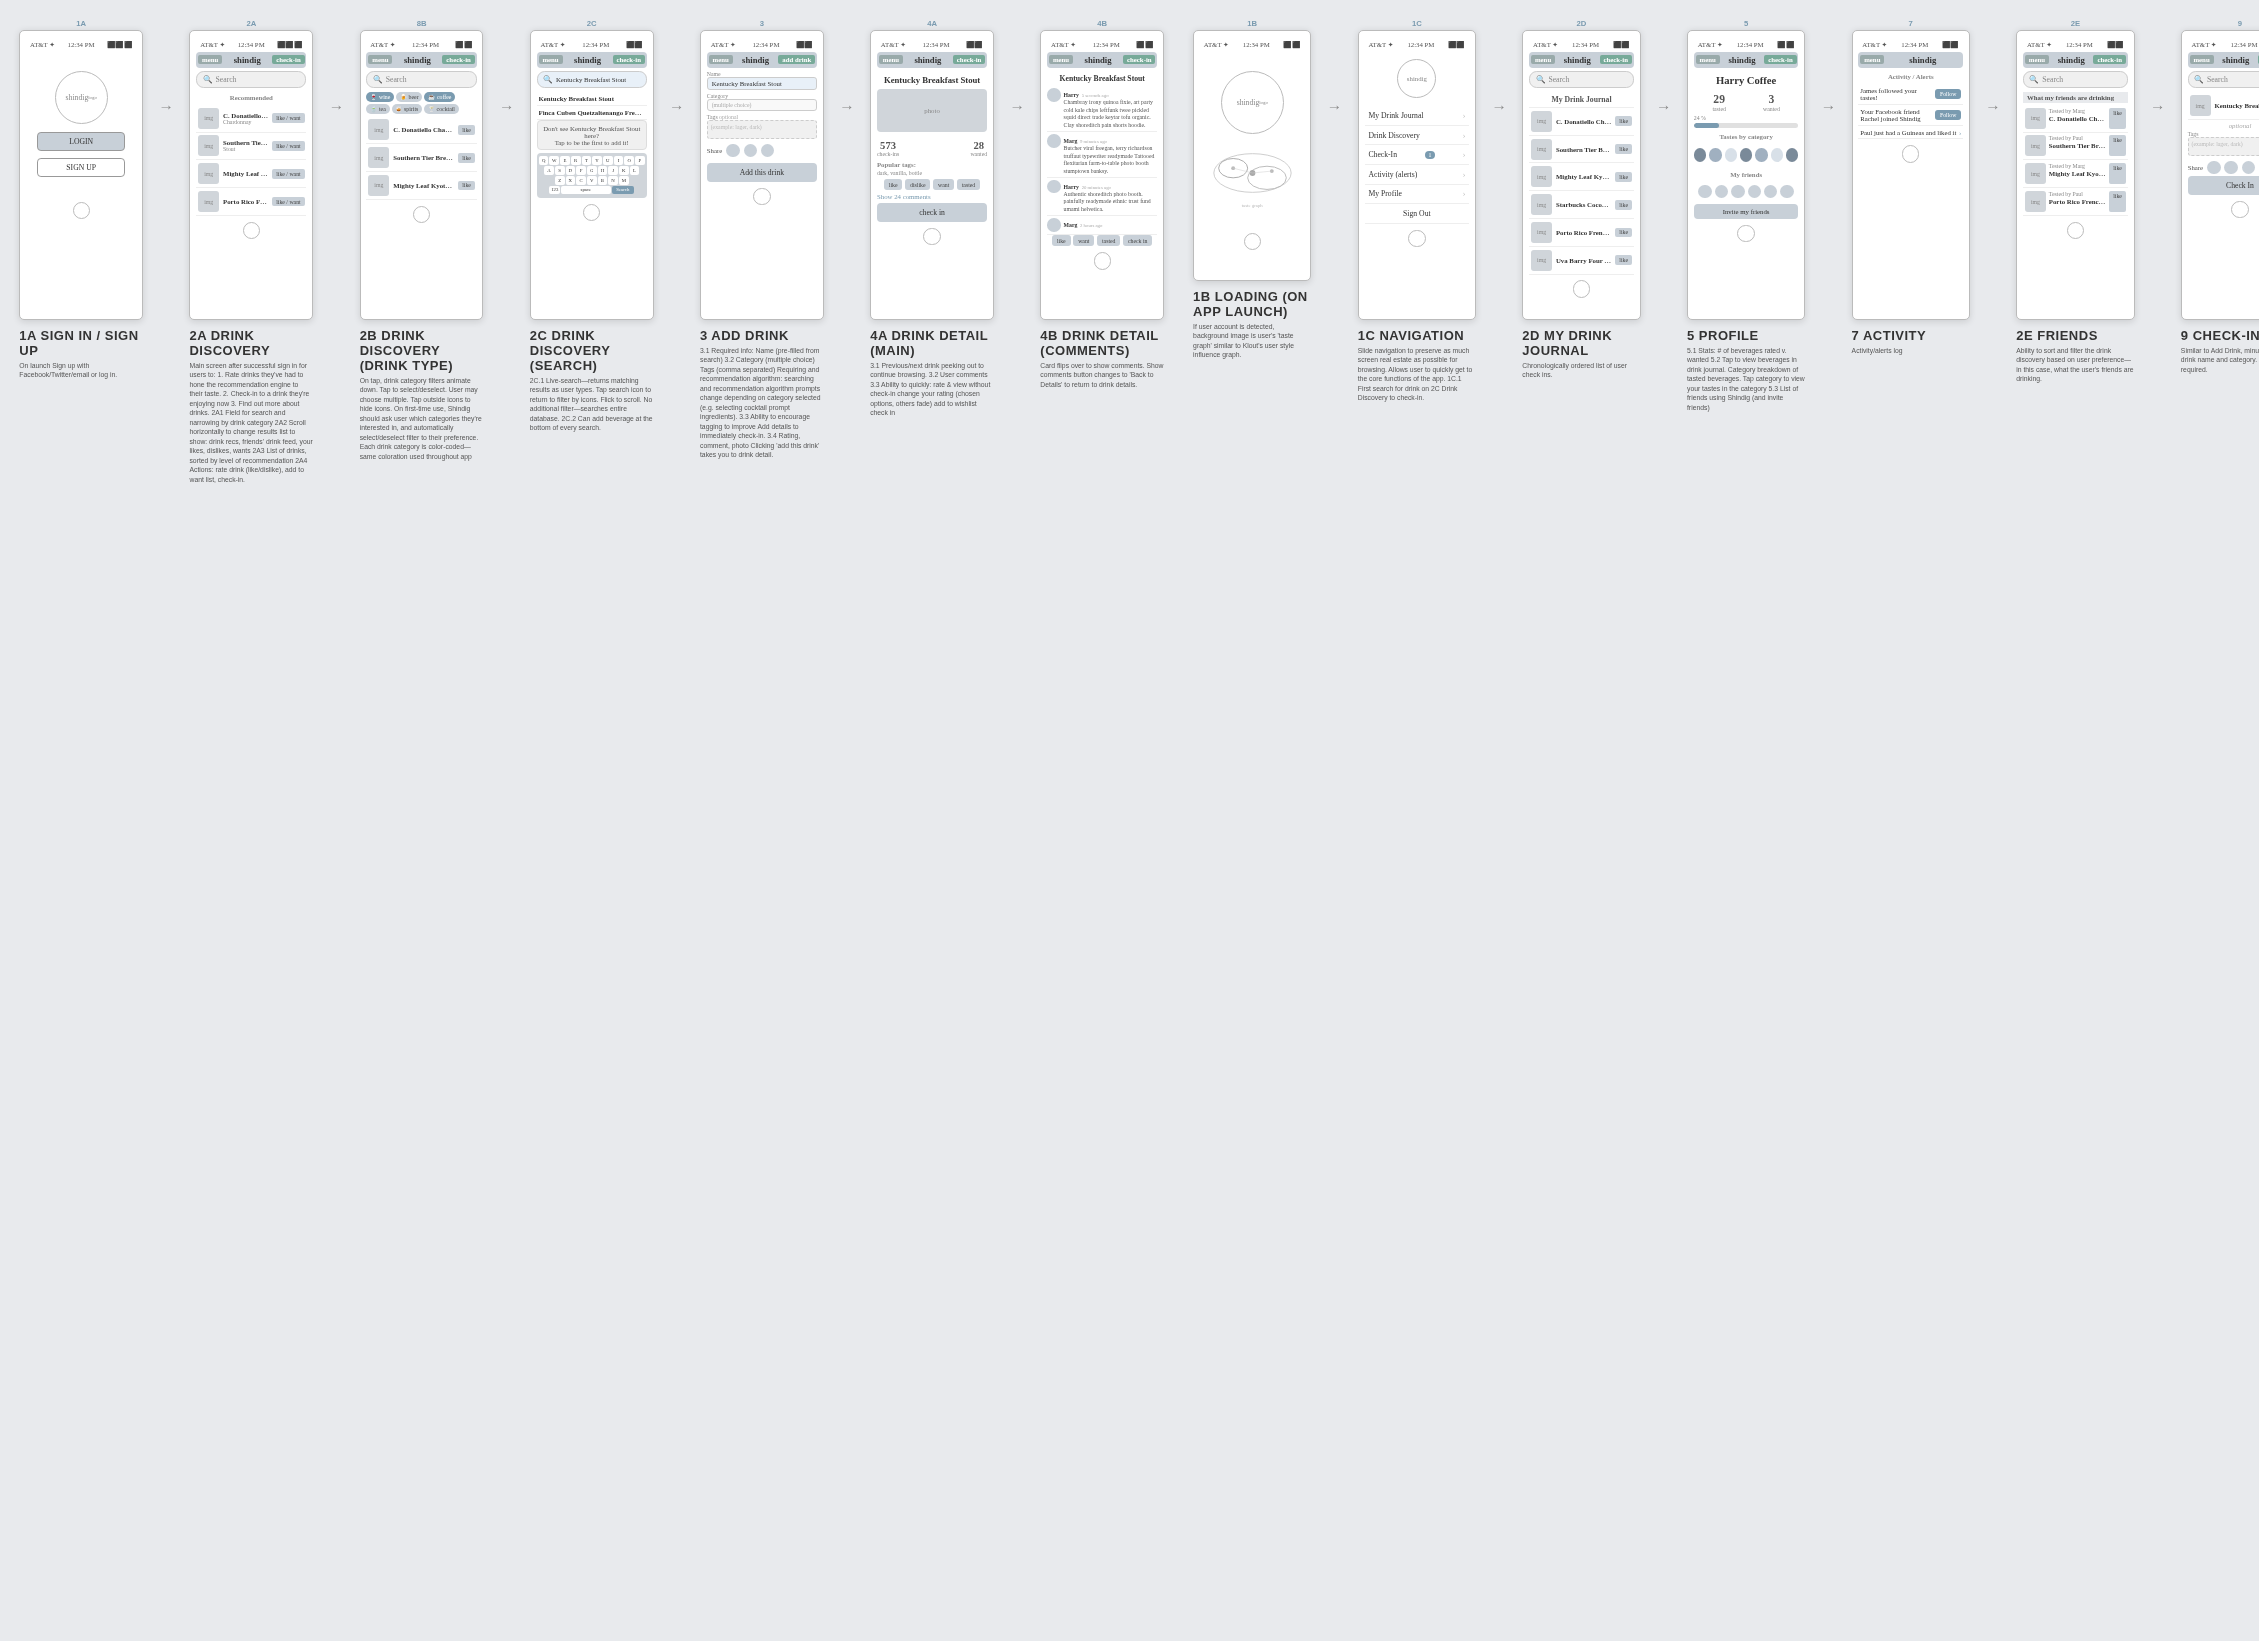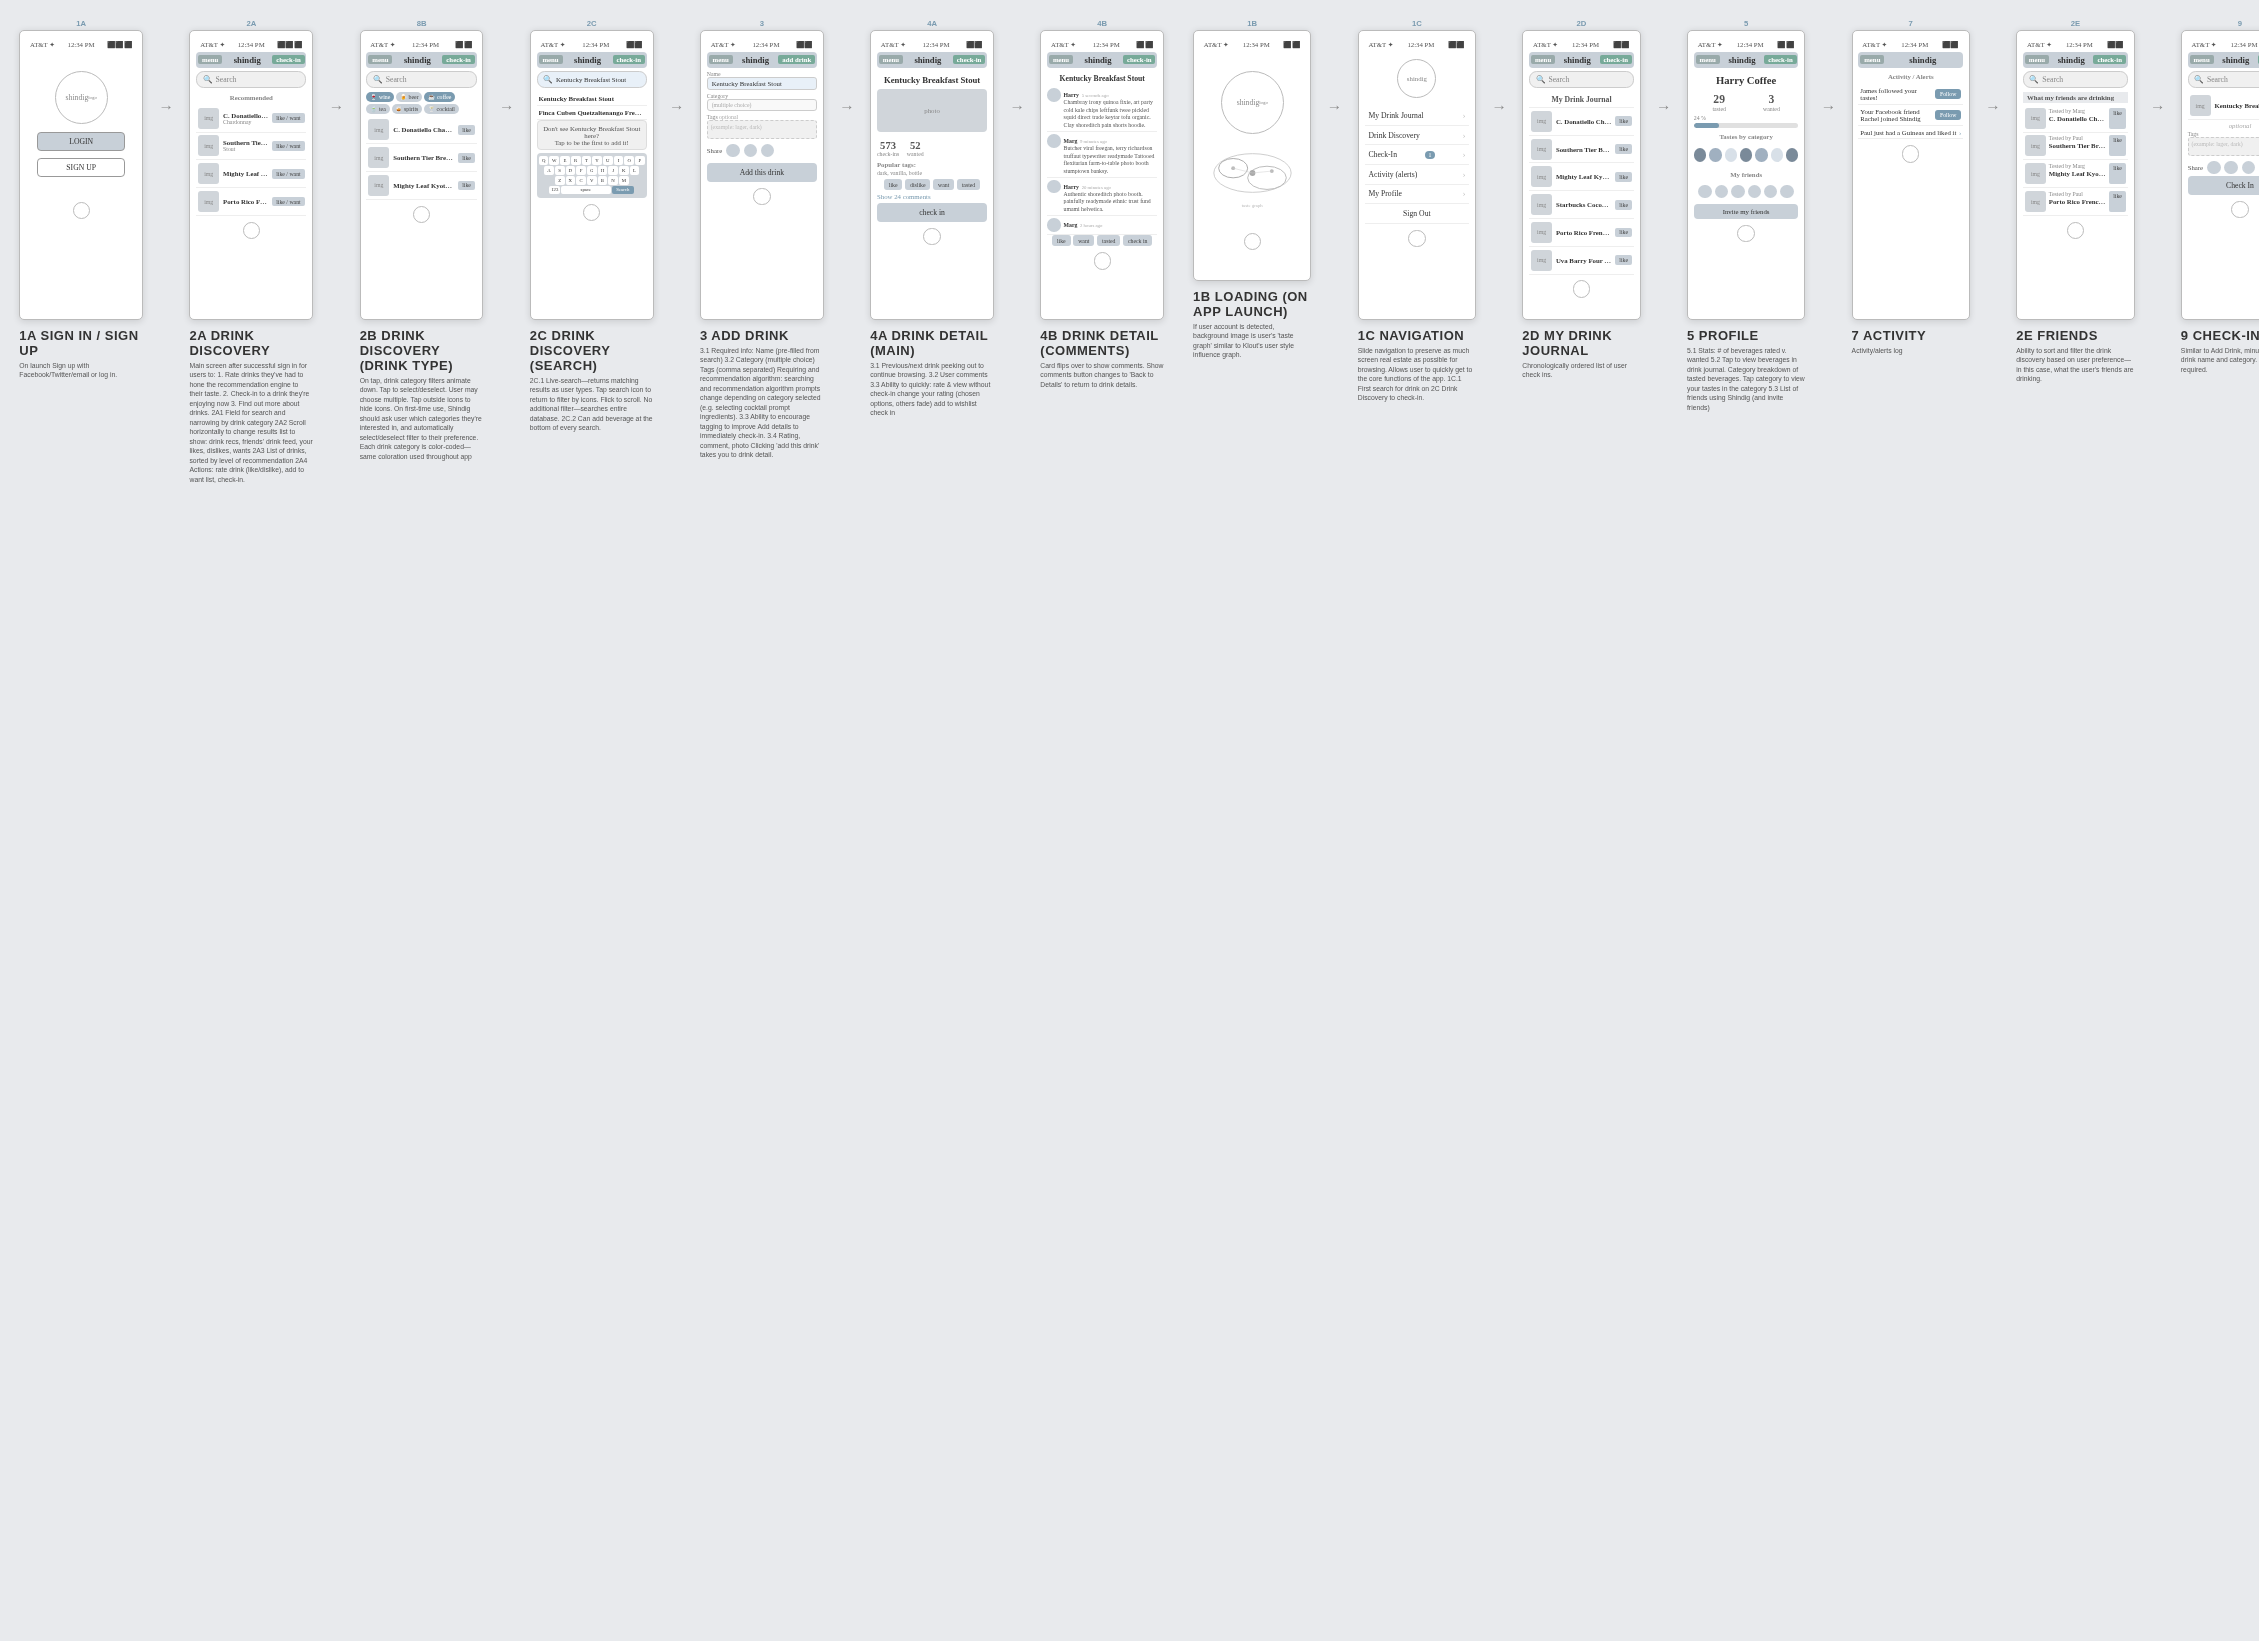--- a/index.html
+++ b/index.html
@@ -364,21 +364,21 @@
     }
 
     .detail-title {
       font-size: 8.7px;
       font-weight: bold;
       color: #333;
     }
 
     .stats-row {
       display: flex;
-      justify-content: flex-start;
+      justify-content: space-between;
       gap: 7.7px;
       padding: 3.9px 0;
     }
 
     .stat-item {
       text-align: center;
     }
 
     .stat-num {
       font-size: 10.6px;
@@ -996,21 +996,21 @@
 
         <div style="background:#d0d5da; height:43px; border-radius:3.9px; margin-bottom:3.9px; display:flex; align-items:center; justify-content:center;">
           <span style="font-size:6.8px; color:#888;">photo</span>
         </div>
         <div class="stats-row">
           <div class="stat-item">
             <div class="stat-num">573</div>
             <div class="stat-label">check-ins</div>
           </div>
           <div class="stat-item">
-            <div class="stat-num">52</div>
+            <div class="stat-num">28</div>
             <div class="stat-label">wanted</div>
           </div>
         </div>
         <div class="tags-label">Popular tags:</div>
         <div style="font-size:5.8px; color:#888; margin-bottom:2.9px;">dark, vanilla, bottle</div>
         <div class="action-buttons">
           <div class="action-btn">like</div>
           <div class="action-btn">dislike</div>
           <div class="action-btn">want</div>
           <div class="action-btn">tasted</div>

